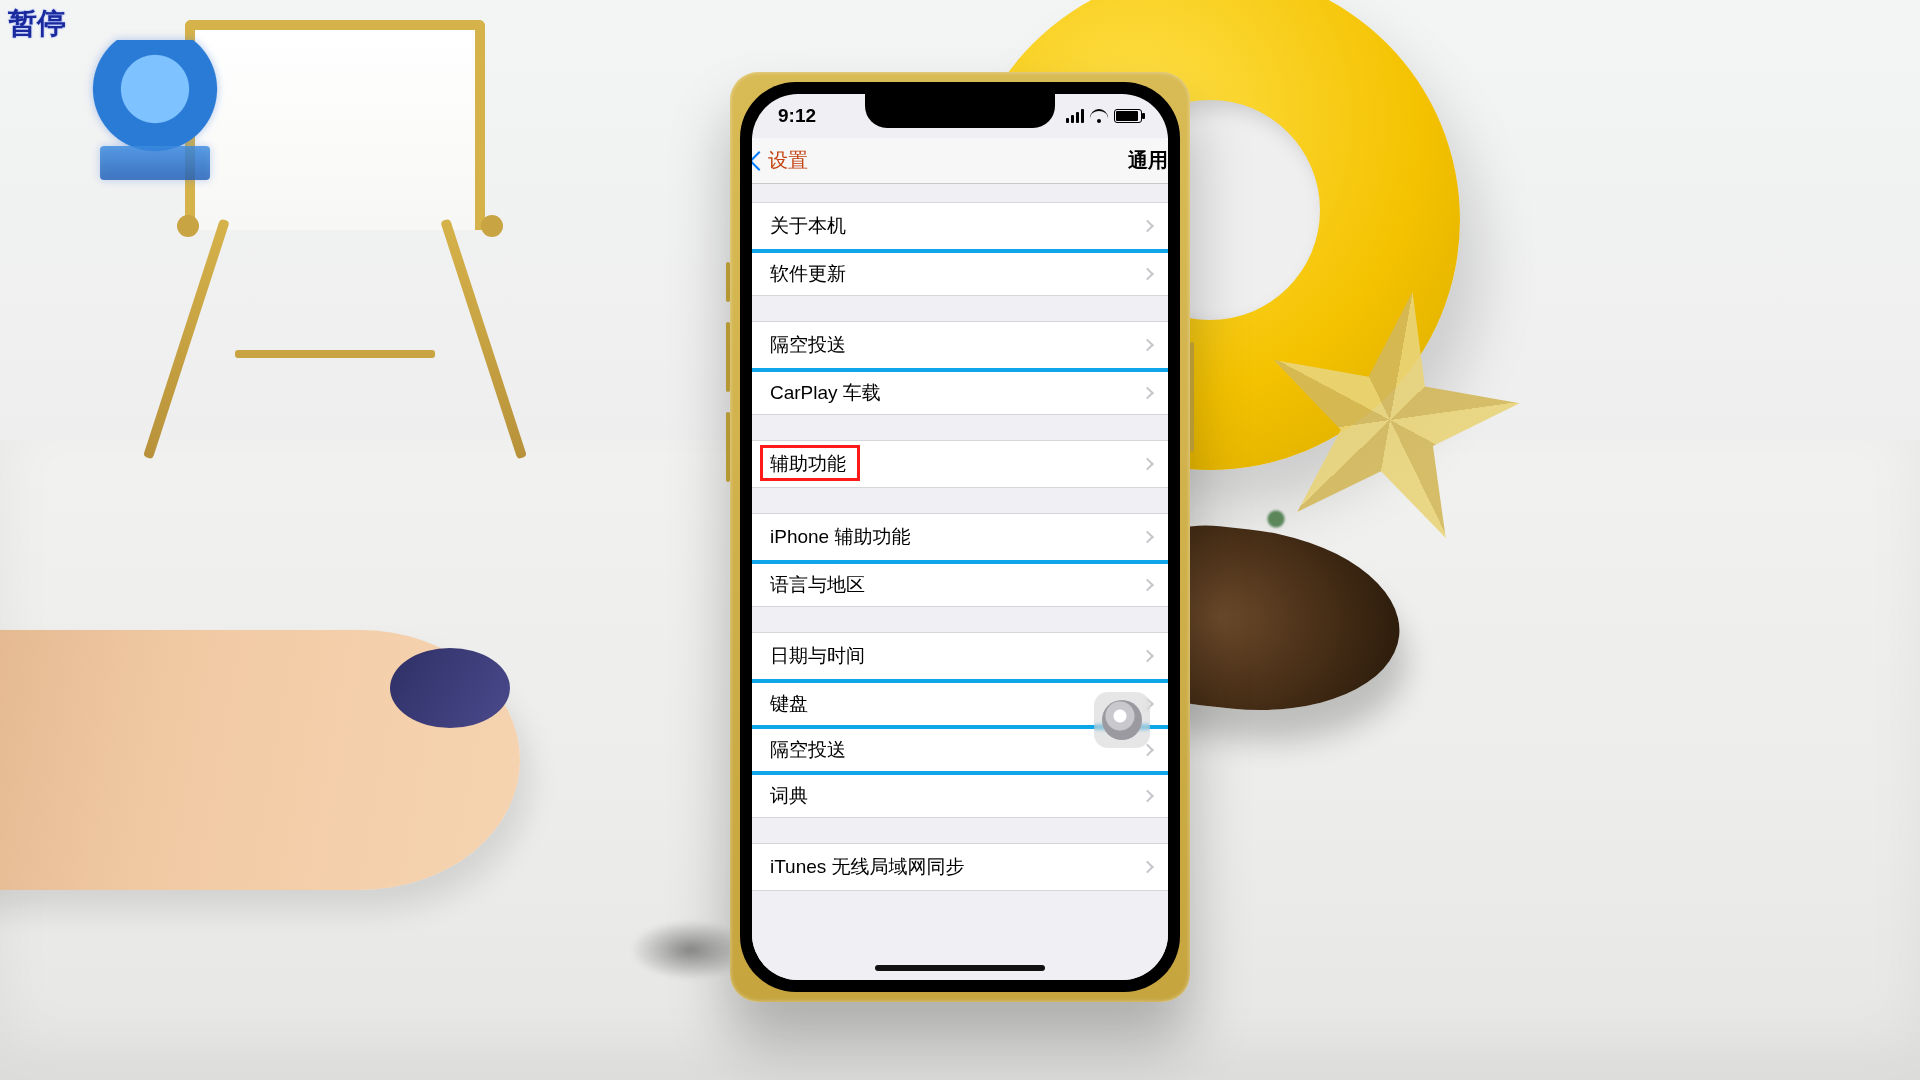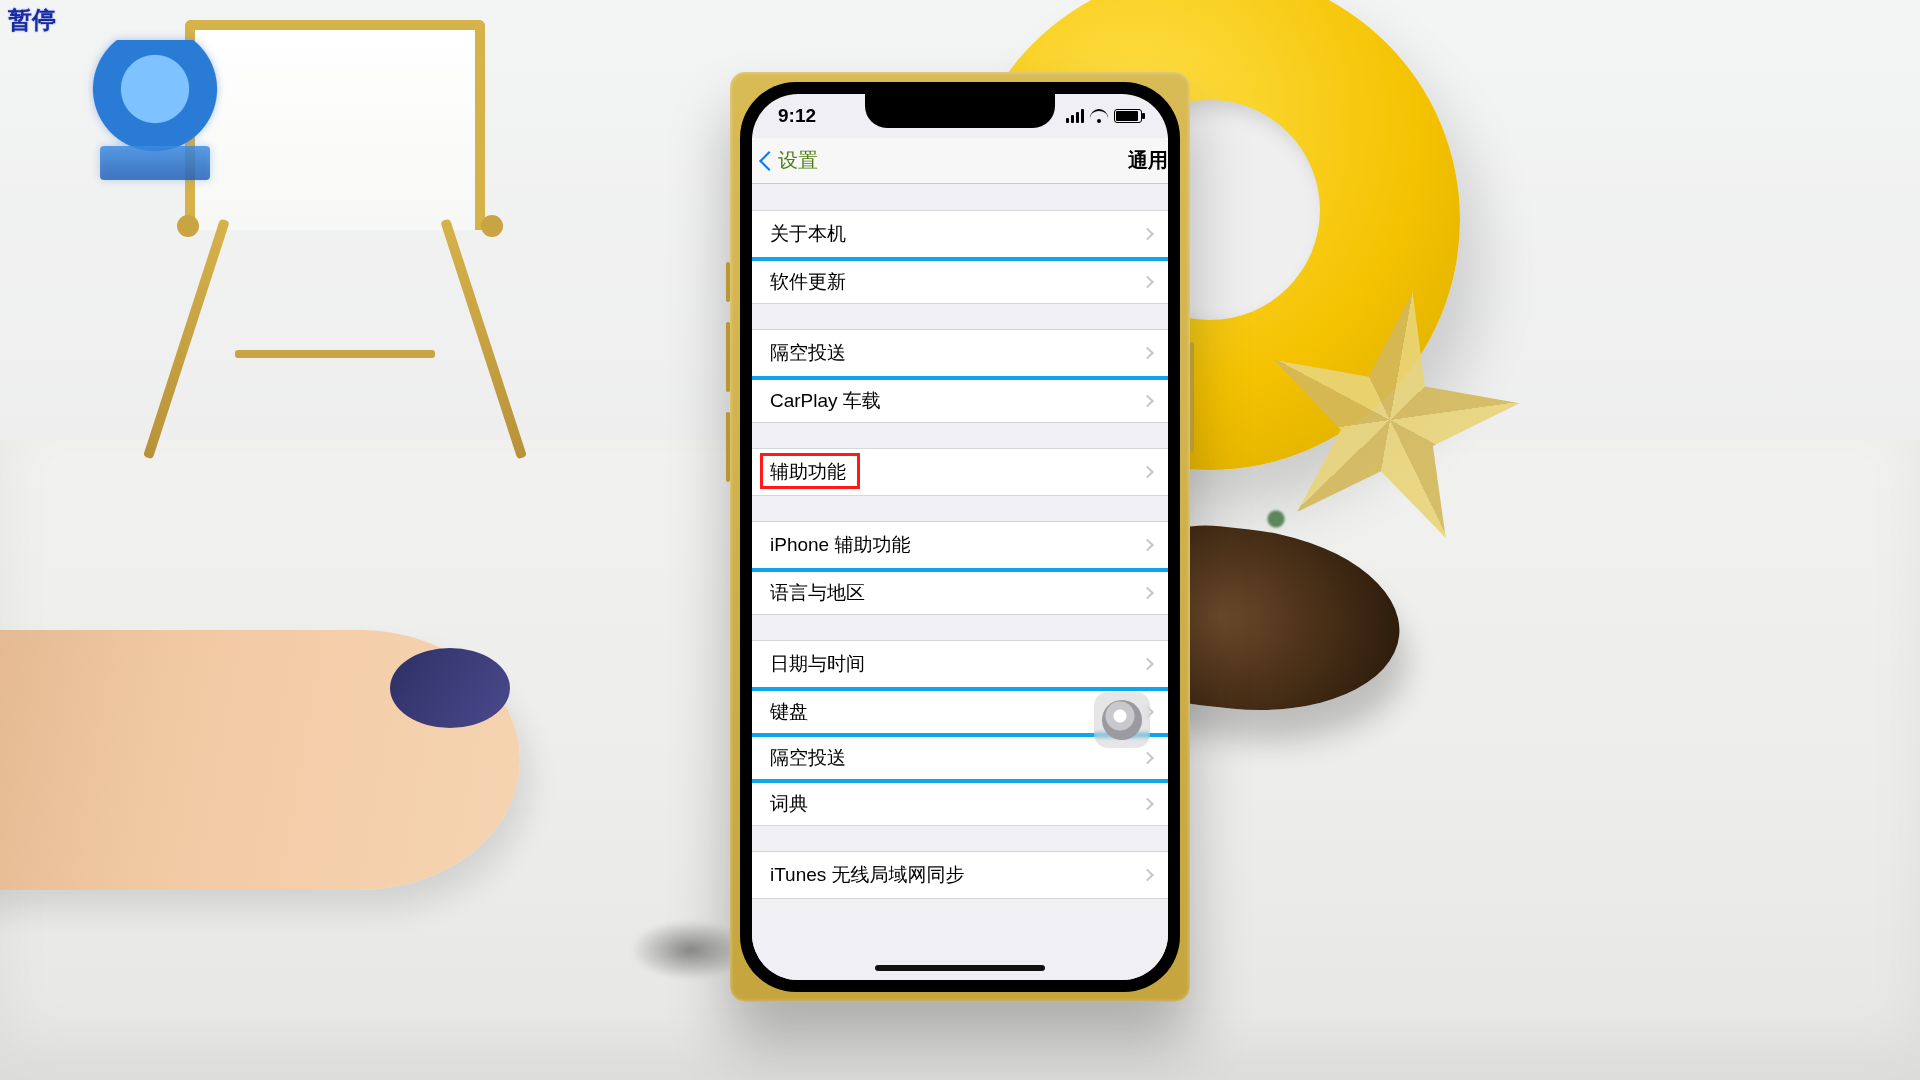--- a/index.html
+++ b/index.html
@@ -77,39 +77,39 @@
     box-shadow: 10px 20px 30px rgba(0,0,0,0.1);
   }
   .finger::after{
     content:""; position:absolute; right:10px; top:18px; width:120px; height:80px;
     background: linear-gradient(120deg,#2f2f66 0%, #4a4a8c 100%);
     border-radius: 60px 60px 60px 60px / 40px 40px 40px 40px;
   }
   .dust { position:absolute; left:630px; top:920px; width:120px; height:60px;
     background: radial-gradient(ellipse at center, rgba(40,40,40,0.5), transparent 70%); filter:blur(2px);}
   .pause-label {
-    position:absolute; left:8px; top:4px; color:#1a2a9c; font-weight:700; font-size:24px;
+    position:absolute; left:8px; top:4px; color:#1a2a9c; font-weight:700; font-size:29px;
     text-shadow:0 0 2px #8aa0ff;
   }
   .corner-logo {
     position:absolute; left:90px; top:40px; width:130px; height:140px;
     background: radial-gradient(circle at 50% 35%, #7ec2ff 0 30%, #2a7bd6 31% 55%, transparent 56%);
     filter: drop-shadow(0 0 4px rgba(60,120,220,.4));
   }
   .corner-logo::after{
     content:""; position:absolute; left:10px; bottom:0; width:110px; height:34px;
     background:linear-gradient(#3b8be0,#1e5db5); border-radius:4px; opacity:.8;
   }
 
   
   .phone {
     position:absolute; left:50%; top:72px; transform:translateX(-50%);
     width:460px; height:930px;
     background: linear-gradient(#d9bb55,#c6a53e);
-    border-radius:15px; padding:10px;
+    border-radius:28px; padding:10px;
     box-shadow: 0 40px 60px rgba(0,0,0,0.25), inset 0 0 4px rgba(255,255,255,.5);
   }
   .phone-inner {
     width:100%; height:100%; background:#000; border-radius:56px; padding:12px;
   }
   .screen {
     position:relative; width:100%; height:100%; background:#efeff4; border-radius:46px;
     overflow:hidden;
   }
   .notch {
@@ -140,39 +140,39 @@
   .batt::before{content:"";position:absolute;right:-4px;top:3px;width:3px;height:6px;background:#000;border-radius:1px;}
   .batt::after{content:"";position:absolute;left:1px;top:1px;bottom:1px;width:85%;background:#000;border-radius:1px;}
 
   
   .nav-bar{
     position:absolute; top:44px; left:0; right:0; height:46px;
     background:#f7f7f8; border-bottom:1px solid #c7c7cb;
     display:flex; align-items:center; z-index:30;
   }
   .nav-back{
-    display:flex; align-items:center; gap:2px; color:#4d7c0f; font-size:20px;
-    padding-left:10px; cursor:pointer;
+    display:flex; align-items:center; gap:2px; color:#c2410c; font-size:20px;
+    padding-left:0; cursor:pointer;
   }
   .chevron-left{
     width:14px; height:14px; border-left:2.5px solid #007aff; border-bottom:2.5px solid #007aff;
     transform:rotate(45deg);
   }
   .nav-title{
     position:absolute; left:0; right:0; text-align:right; font-size:20px; font-weight:600; color:#000;
     pointer-events:none;
   }
 
   
   .list-scroll{
     position:absolute; top:90px; left:0; right:0; bottom:0;
     overflow:hidden; background:#efeff4;
   }
   .group{ margin-top:25px; background:#fff; border-top:1px solid #d6d6da; border-bottom:1px solid #d6d6da;}
-  .group:first-child{ margin-top:26px;}
+  .group:first-child{ margin-top:18px;}
   .row{
     position:relative; height:46px; display:flex; align-items:center;
     padding:0 18px; font-size:19px; color:#000; cursor:pointer;
   }
   .row + .row{ border-top:4px solid #0ea5e9; }
   .row .chev{
     position:absolute; right:16px; top:50%; width:9px; height:9px;
     border-top:2px solid #c6c6ca; border-right:2px solid #c6c6ca;
     transform:translateY(-50%) rotate(45deg);
   }

